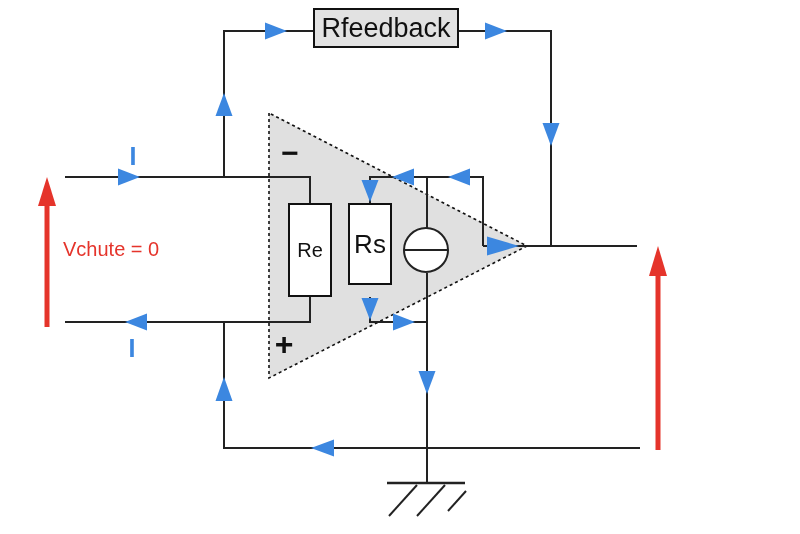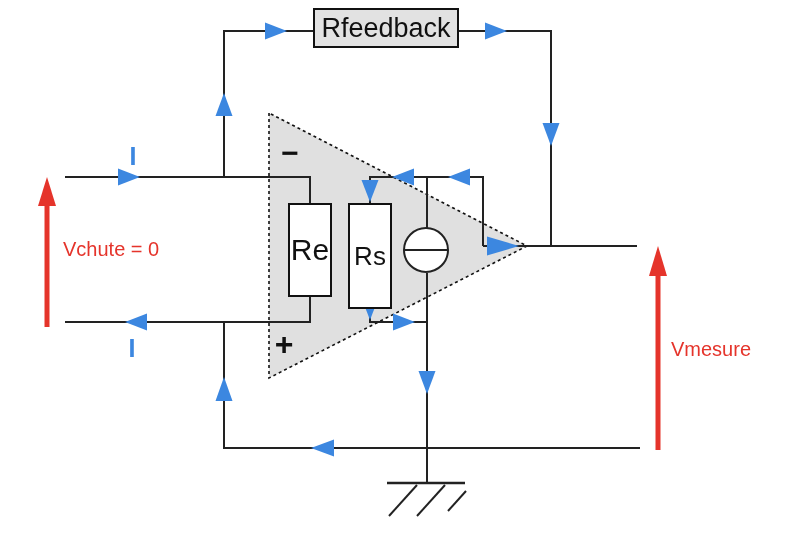--- a/index.html
+++ b/index.html
@@ -23,22 +23,22 @@
 
   
   .box{
     position:absolute;
     border:2px solid var(--dark);
     display:flex;align-items:center;justify-content:center;
     box-sizing:border-box;
     color:var(--dark);
   }
   .feedback-box{left:313px;top:8px;width:146px;height:40px;background:var(--boxfill);font-size:27px;}
-  .re-box{left:288px;top:203px;width:44px;height:94px;background:var(--resistor);font-size:30px;}
-  .rs-box{left:348px;top:203px;width:44px;height:106px;background:var(--resistor);font-size:26px;}
+  .re-box{left:288px;top:203px;width:44px;height:94px;background:var(--resistor);font-size:20px;}
+  .rs-box{left:348px;top:203px;width:44px;height:82px;background:var(--resistor);font-size:26px;}
 
   
   .lbl{position:absolute;white-space:nowrap;line-height:1;}
   .lbl-minus{left:270px;top:138px;width:40px;text-align:center;font-size:30px;font-weight:bold;color:var(--dark);}
   .lbl-plus{left:264px;top:328px;width:40px;text-align:center;font-size:32px;font-weight:bold;color:var(--dark);}
   .lbl-i{width:26px;text-align:center;font-size:25px;font-weight:bold;color:var(--blue);}
   .lbl-i-top{left:120px;top:144px;}
   .lbl-i-bottom{left:119px;top:336px;}
   .lbl-red{font-size:20px;color:var(--red);}
   .lbl-vchute{left:63px;top:239px;}
@@ -112,15 +112,14 @@
   </div>
   <div class="box rs-box">
     <span>Rs</span>
   </div>
 
   <div class="lbl lbl-minus">−</div>
   <div class="lbl lbl-plus">+</div>
   <div class="lbl lbl-i lbl-i-top">I</div>
   <div class="lbl lbl-i lbl-i-bottom">I</div>
   <div class="lbl lbl-red lbl-vchute">Vchute = 0</div>
-  <div class="lbl lbl-red lbl-vmesure">Vmesure</div>
 
 </div>
 
 </body></html>

